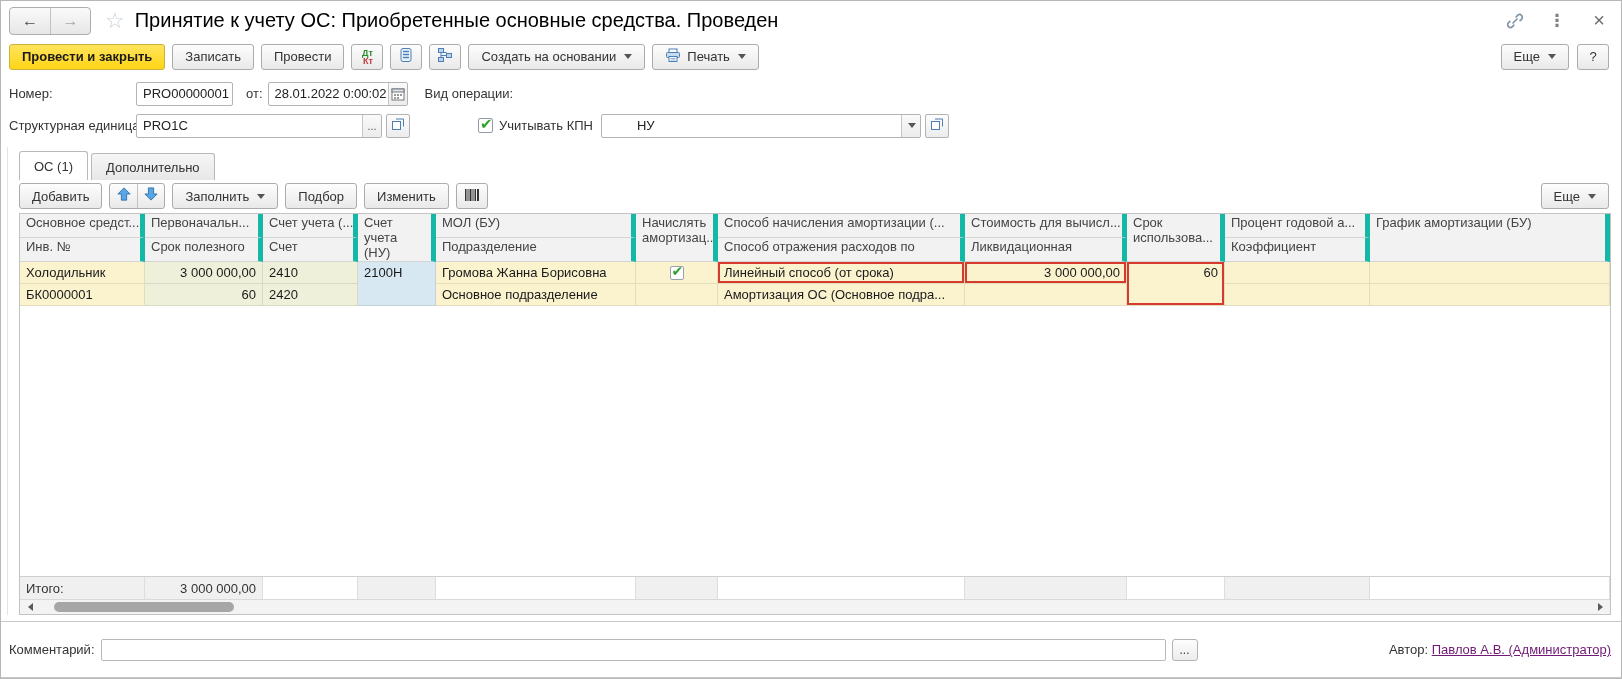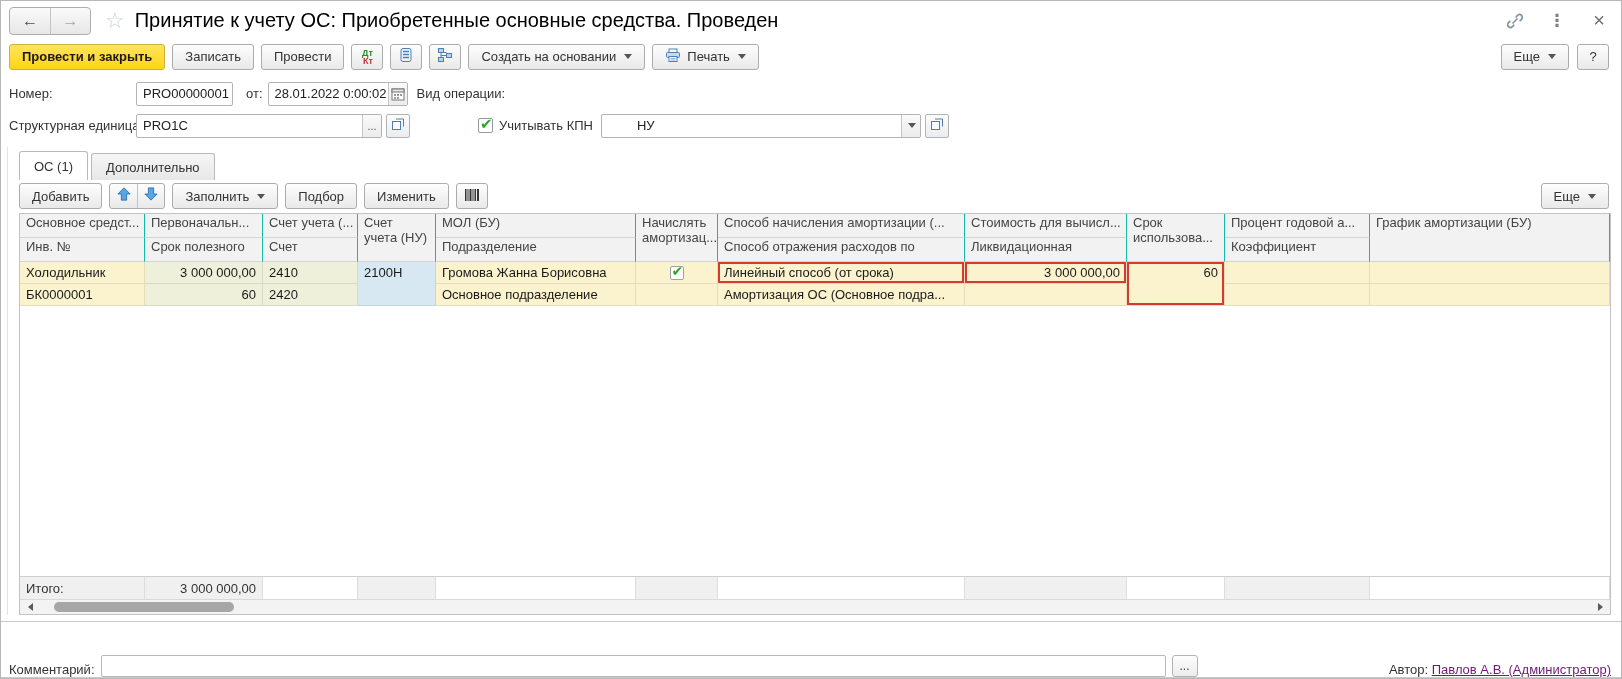--- a/index.html
+++ b/index.html
@@ -62,21 +62,21 @@
   .arrbtn { width:27px; height:24px; display:flex; align-items:center; justify-content:center; }
   .arrbtn + .arrbtn { border-left:1px solid #C2C2C2; }
   .ttool-right { margin-left:auto; }
 
   
   .tablebox { margin:0 10px 0 18px; border:1px solid #C3C3C3; display:flex; flex-direction:column; height:412px; background:#fff; }
   .grid { display:grid; grid-template-columns:125px 118px 95px 78px 200px 82px 247px 162px 98px 145px 1fr; }
   .ghead { grid-template-rows:24px 24px; background:#F2F2F2; }
   .gbody { grid-template-rows:22px 22px; }
   .gfoot { grid-template-rows:22px; border-top:1px solid #CFCFCF; }
-  .hc { border-right:1px solid #14b8a6; border-bottom:1px solid #D4D4D4; padding:2px 6px; font-size:13px; color:#444;
+  .hc { border-right:5px solid #14b8a6; border-bottom:1px solid #D4D4D4; padding:2px 6px; font-size:13px; color:#444;
         line-height:1.15; overflow:hidden; white-space:nowrap; }
   .hc.wrap { white-space:normal; }
   .bc { border-right:1px solid rgba(0,0,0,0.09); border-bottom:1px solid rgba(0,0,0,0.09); padding:2px 6px; font-size:13px; color:#1a1a1a;
         background:#FBF2CE; overflow:hidden; white-space:nowrap; display:flex; align-items:center; }
   .bc.olive { background:#EFF0DA; }
   .bc.blue  { background:#D7E8F3; align-items:flex-start; }
   .bc.num { justify-content:flex-end; }
   .bc.top { align-items:flex-start; padding-top:3px; }
   .bc.center { justify-content:center; }
   .redbox { box-shadow:inset 0 0 0 2px #D6392E; border-radius:0; }
@@ -93,21 +93,21 @@
   
   .hscroll { height:15px; border-top:1px solid #D9D9D9; background:#F3F3F3; position:relative; }
   .scr-arrow { position:absolute; top:0; width:16px; height:14px; display:flex; align-items:center; justify-content:center; }
   .scr-left { left:2px; } .scr-right { right:2px; }
   .tri-l { width:0;height:0;border-top:4px solid transparent;border-bottom:4px solid transparent;border-right:5px solid #5A5A5A; }
   .tri-r { width:0;height:0;border-top:4px solid transparent;border-bottom:4px solid transparent;border-left:5px solid #5A5A5A; }
   .scr-thumb { position:absolute; left:34px; top:2px; width:180px; height:10px; background:#A6A6A6; border-radius:5px; }
 
   
   .bottombar { margin-top:6px; border-top:1px solid #C9C9C9; border-bottom:1px solid #C9C9C9; height:58px;
-               display:flex; align-items:flex-end; padding:0 10px 0 8px; }
+               display:flex; align-items:center; padding:0 10px 0 8px; }
   .comment-input { width:1065px; height:22px; border:1px solid #B9B9B9; border-radius:2px; font-size:13px; padding:0 6px; margin-left:6px; font-family:inherit; }
   .mini-btn { height:22px; width:26px; margin-left:6px; display:flex; align-items:center; justify-content:center;
               background:linear-gradient(#FDFDFD,#ECECEC); border:1px solid #B3B3B3; border-radius:3px; font-size:12px; color:#444; }
   .author { margin-left:auto; font-size:13px; color:#333; white-space:nowrap; }
   .author a { color:#701a75; }
   .formline { position:absolute; left:6px; top:146px; height:468px; border-left:1px solid #E3E3E3; }
 </style>
 </head>
 <body>
 
@@ -208,21 +208,21 @@
               <g fill="#999">
                 <rect x="3" y="7" width="2" height="2"></rect>
                 <rect x="6" y="7" width="2" height="2"></rect>
                 <rect x="9" y="7" width="2" height="2"></rect>
                 <rect x="3" y="10" width="2" height="2"></rect>
                 <rect x="6" y="10" width="2" height="2"></rect>
               </g>
             </svg>
           </span>
       </div>
-      <span class="flabel" style="margin-left:9px;">Вид операции:</span>
+      <span class="flabel" style="margin-left:17px;">Вид операции:</span>
     </div>
     <div class="frow">
       <span class="flabel lab-fixed">Структурная единица:</span>
       <div class="combo" style="width:246px;">
         <span class="text">PRO1C</span>
         <span class="cbtn">...</span>
       </div>
       <div class="sidebtn">
         <span><svg width="14" height="14" viewBox="0 0 14 14">
               <rect x="1.5" y="4.5" width="8" height="8" fill="#fff" stroke="#4C7FB5"></rect>

